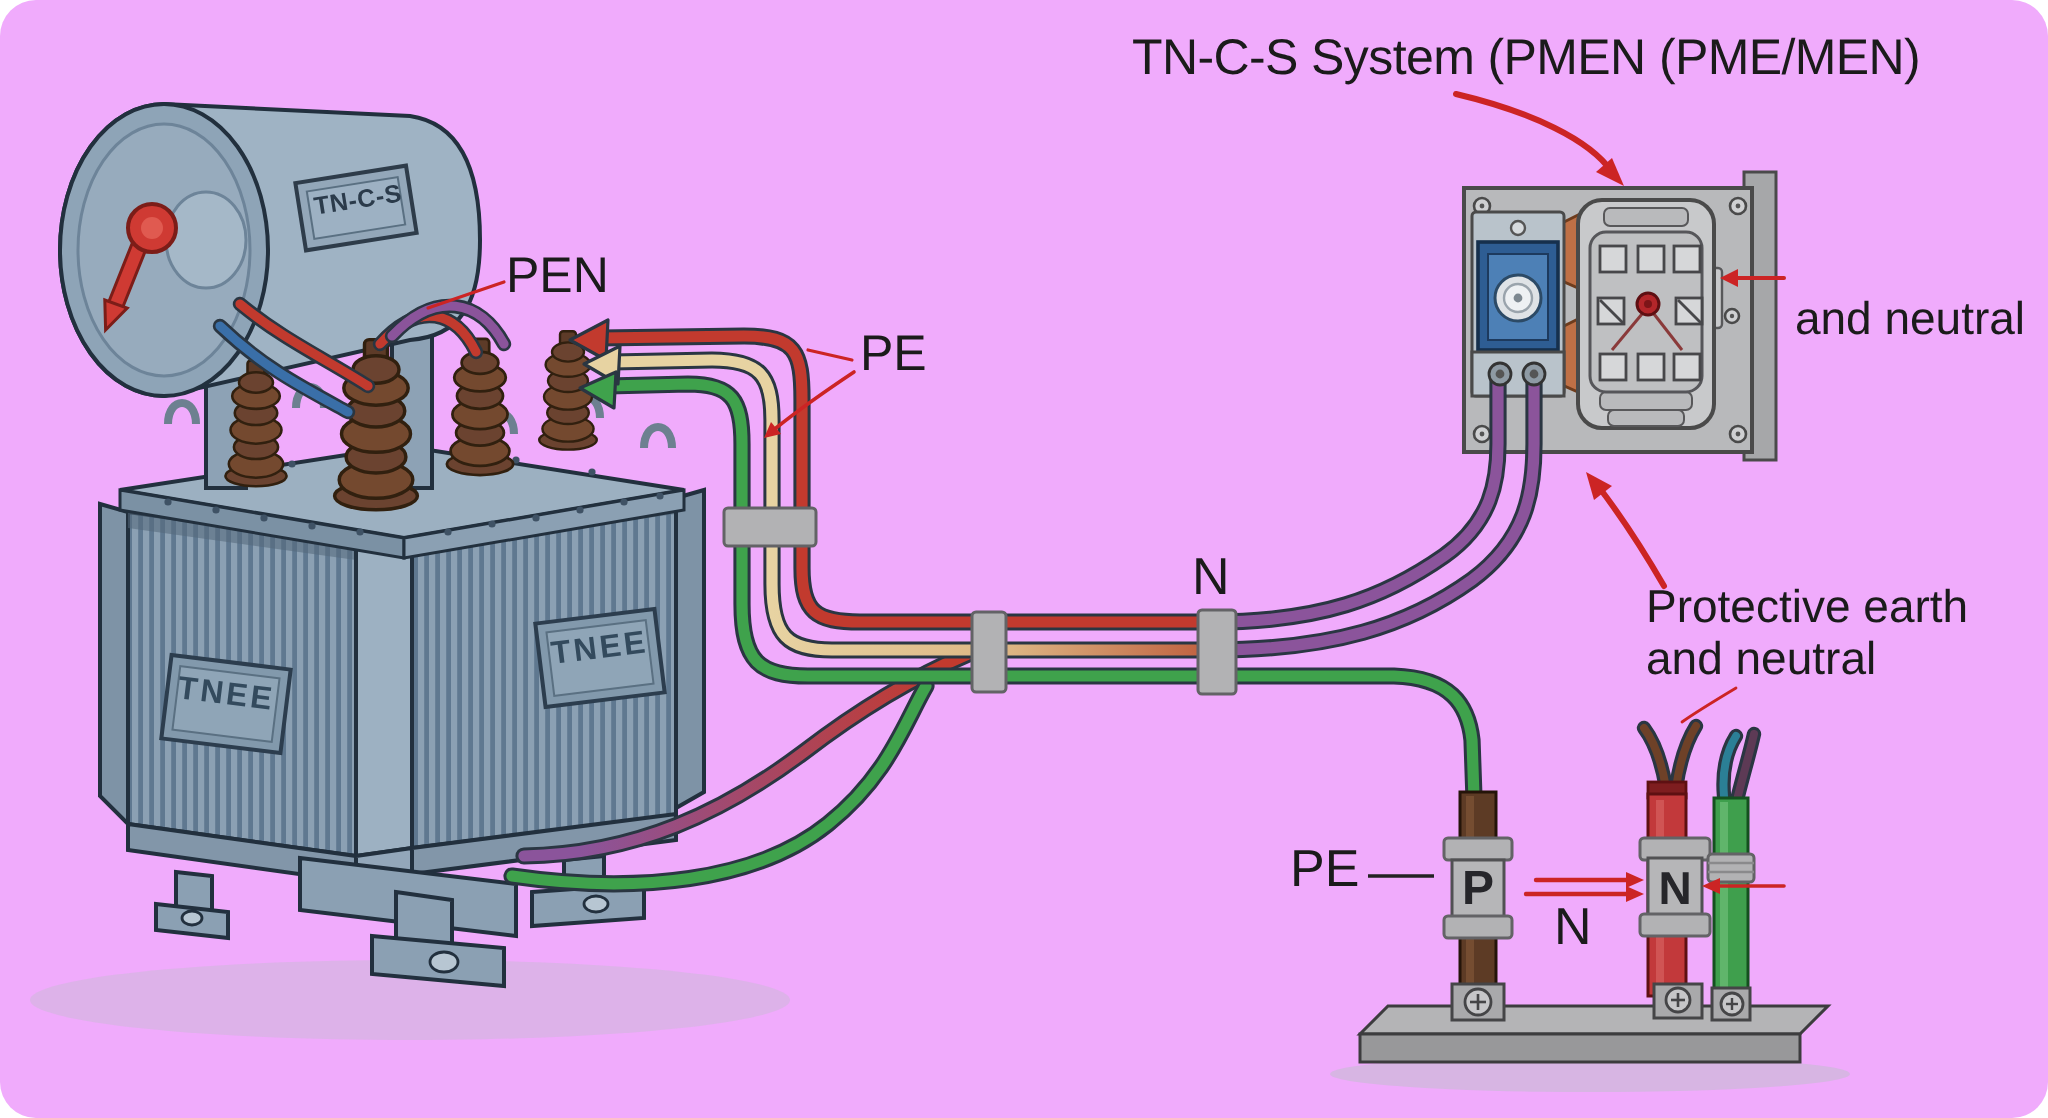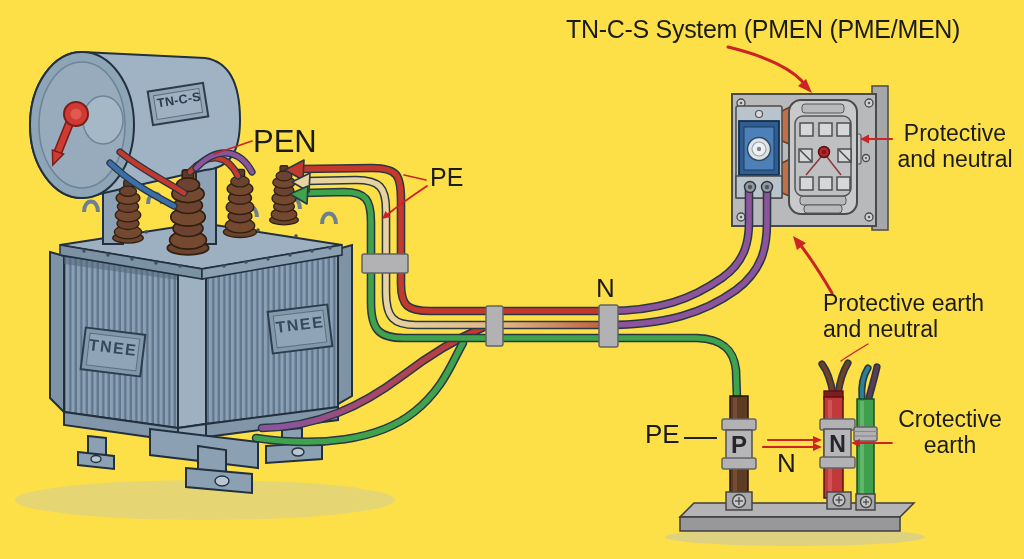--- a/index.html
+++ b/index.html
@@ -1,16 +1,16 @@
 <!DOCTYPE html>
 <html style="--c-wire-red: #c23a2e; --c-wire-tan: #e7d3a2; --c-wire-orange: #c0603f; --c-wire-green: #3fa24c; --c-wire-purple: #8b549b; --c-wire-blue: #3a6fa8; --c-wire-outline: #2a3642; --c-annotation-red: #cc2424; --c-transformer-body: #9db1c2; --c-transformer-dark: #5f7890; --c-bushing-brown: #6b4330; --c-panel-gray: #b8b9bb; --c-meter-blue: #2e5d93; --c-clamp-gray: #b2b2b4; --c-rod-brown: #5d3b25; --c-rod-red: #c2393b; --c-rod-green: #3f9f4d; --c-base-gray: #a9a9ab; --c-text: #1b1b1b;"><head>
 <meta charset="utf-8">
 <style>
   html,body{margin:0;padding:0;background:#ffffff;}
-  #stage{position:relative;width:1024px;height:559px;background:#fde047;overflow:hidden;}
+  #stage{position:relative;width:1024px;height:559px;background:#f0abfc;overflow:hidden;border-radius:18px;}
   #art{position:absolute;left:0;top:0;}
   .lbl{position:absolute;font-family:"Liberation Sans",sans-serif;color:var(--c-text,#1b1b1b);
        white-space:nowrap;line-height:1.15;}
   .wo{fill:none;stroke:var(--c-wire-outline,#2a3642);stroke-width:8.6;stroke-linecap:round;stroke-linejoin:round}
   .w {fill:none;stroke-width:5.6;stroke-linecap:round;stroke-linejoin:round}
   .wo2{fill:none;stroke:var(--c-wire-outline,#2a3642);stroke-width:7.2;stroke-linecap:round}
   .w2 {fill:none;stroke-width:4.6;stroke-linecap:round}
   .sk-red{stroke:var(--c-wire-red,#c23a2e)}
   .sk-tan{stroke:url(#gradTan)}
   .sk-green{stroke:var(--c-wire-green,#3fa24c)}
@@ -343,31 +343,30 @@
     <line class="ann" stroke-width="2.2" x1="768" y1="440" x2="814" y2="440"></line>
     <polygon class="annf" points="822,440 813,436 813,444"></polygon>
     <line class="ann" stroke-width="2.2" x1="763" y1="447" x2="814" y2="447"></line>
     <polygon class="annf" points="822,447 813,443 813,451"></polygon>
     <line x1="684" y1="438" x2="717" y2="438" stroke="#222" stroke-width="1.8"></line>
   </g>
 </svg>
 
 <div class="lbl" style="left:566px;top:15px;font-size:25px;letter-spacing:-0.3px;">TN-C-S System (PMEN (PME/MEN)</div>
 
-<div class="lbl" style="left:253px;top:124px;font-size:31px;">PEN</div>
+<div class="lbl" style="left:253px;top:124px;font-size:25px;">PEN</div>
 
 <div class="lbl" style="left:430px;top:163px;font-size:25px;">PE</div>
 
 <div class="lbl" style="left:596px;top:274px;font-size:26px;">N</div>
 
-<div class="lbl" style="left:893px;top:120px;width:124px;text-align:center;font-size:23px;white-space:normal;"><span>Protective</span><br><span>and neutral</span></div>
+<div class="lbl" style="left:893px;top:120px;width:124px;text-align:center;font-size:23px;white-space:normal;"><br><span>and neutral</span></div>
 
 <div class="lbl" style="left:823px;top:290px;width:182px;text-align:left;font-size:23px;white-space:normal;"><span>Protective earth</span><br><span>and neutral</span></div>
 
-<div class="lbl" style="left:890px;top:406px;width:120px;text-align:center;font-size:23px;white-space:normal;"><span>Crotective</span><br><span>earth</span></div>
 
 <div class="lbl" style="left:645px;top:420px;font-size:26px;">PE</div>
 
 <div class="lbl" style="left:726px;top:431px;width:26px;text-align:center;font-size:24px;font-weight:bold;color:#26262a;">P</div>
 
 <div class="lbl" style="left:824px;top:431px;width:27px;text-align:center;font-size:23px;font-weight:bold;color:#26262a;">N</div>
 
 <div class="lbl" style="left:777px;top:449px;font-size:26px;">N</div>
 
 <div class="lbl" style="left:151px;top:93px;width:56px;text-align:center;font-size:12.5px;font-weight:bold;color:#2b3b4b;letter-spacing:0.3px;transform:rotate(-9deg);">TN-C-S</div>

